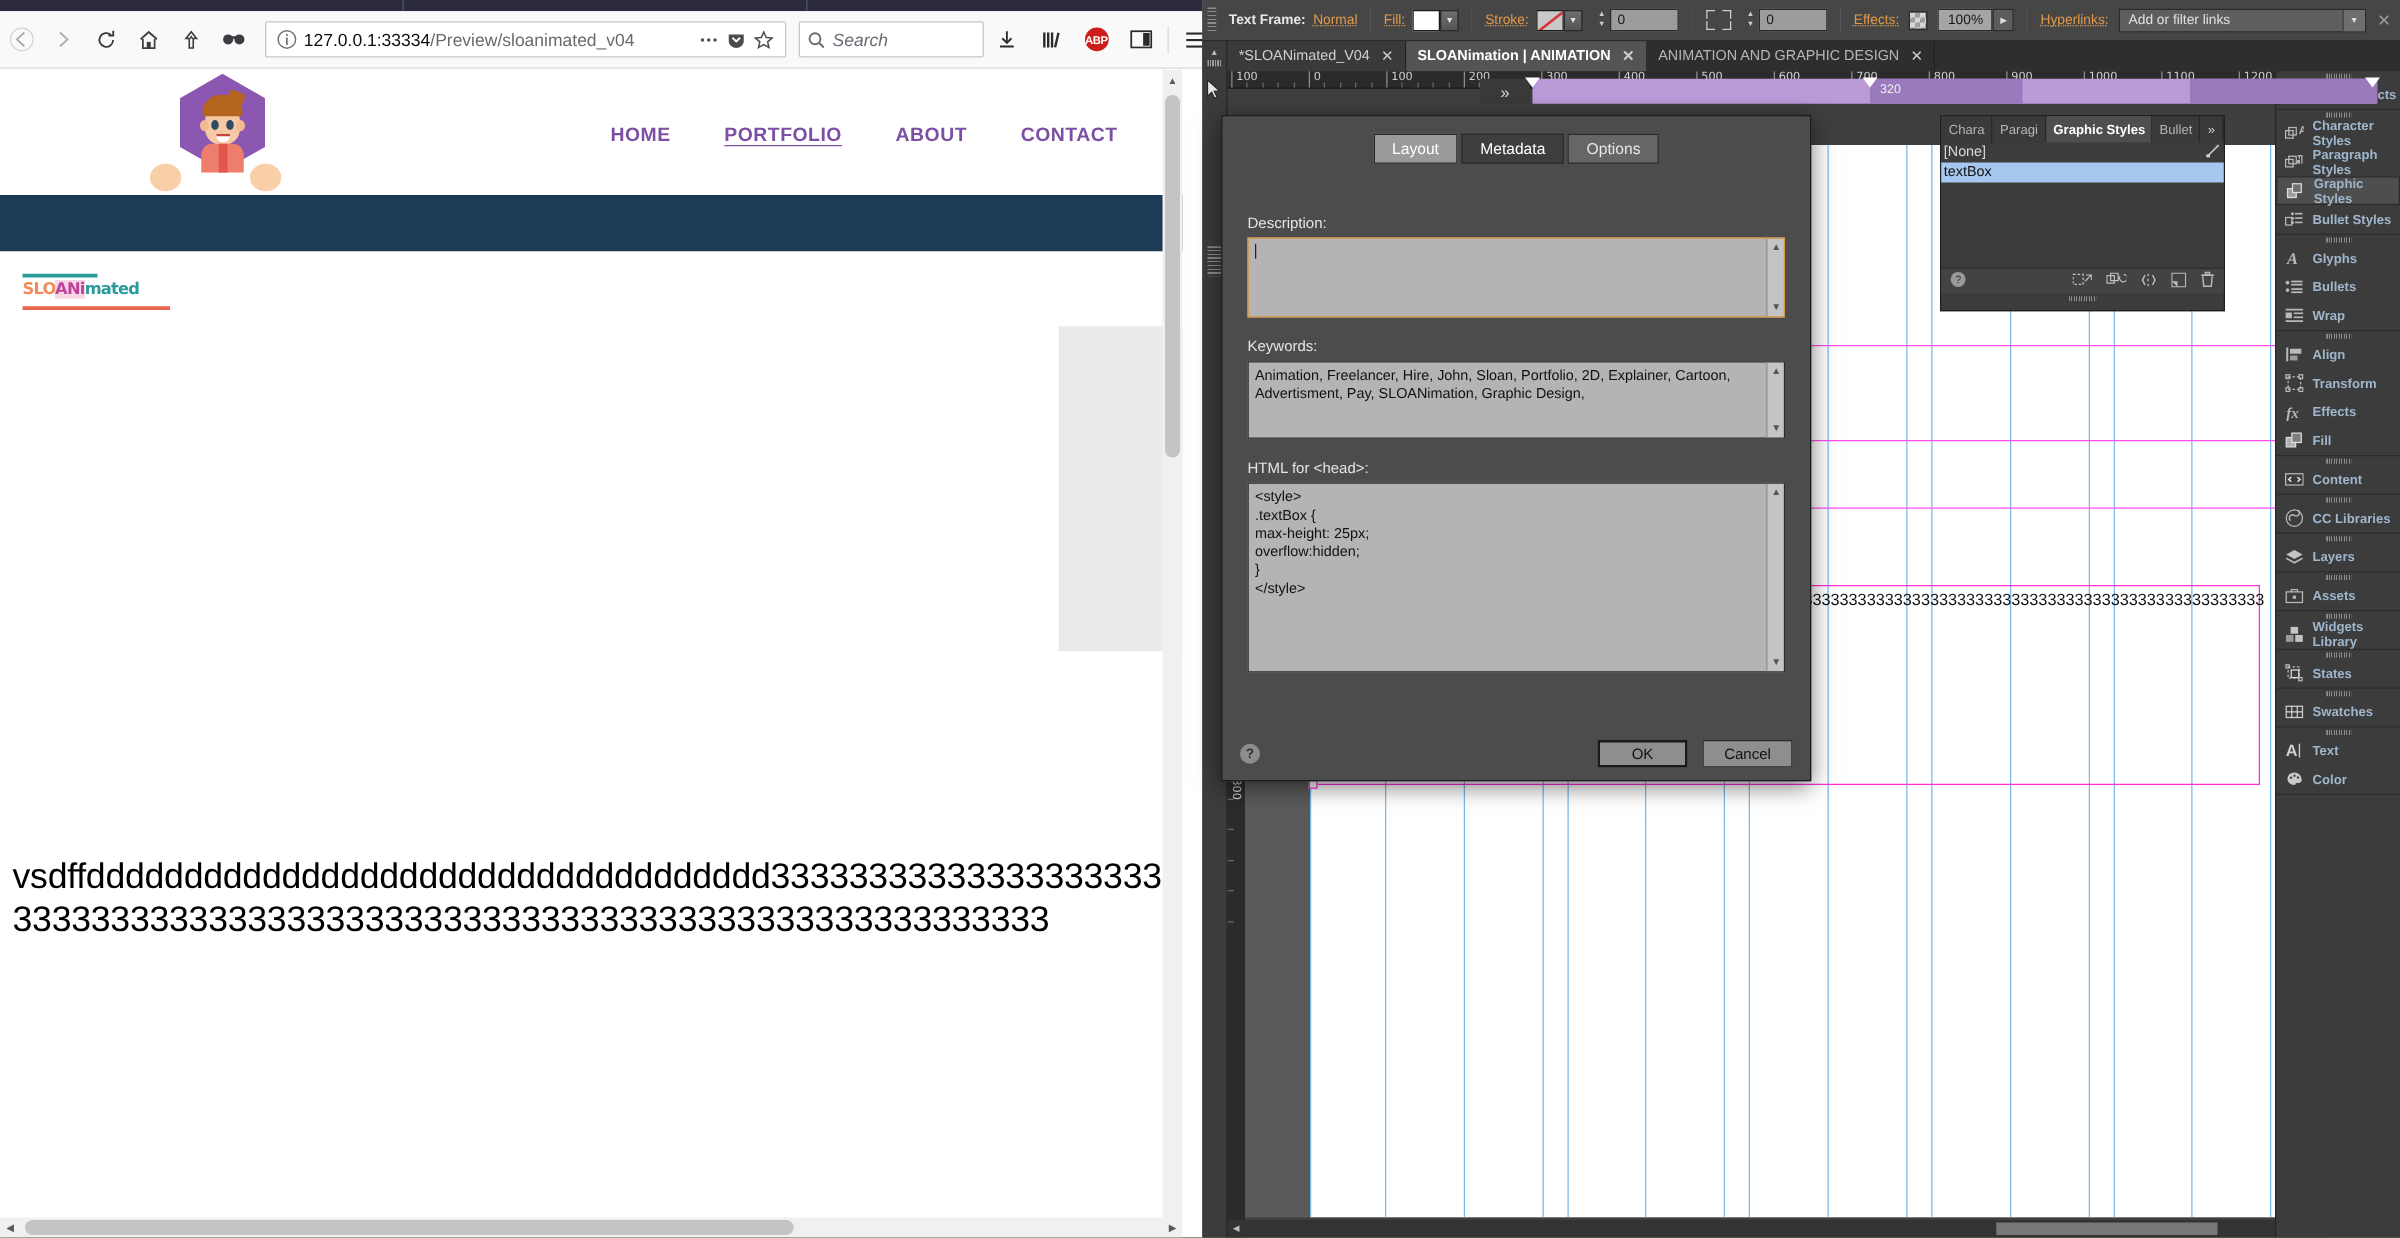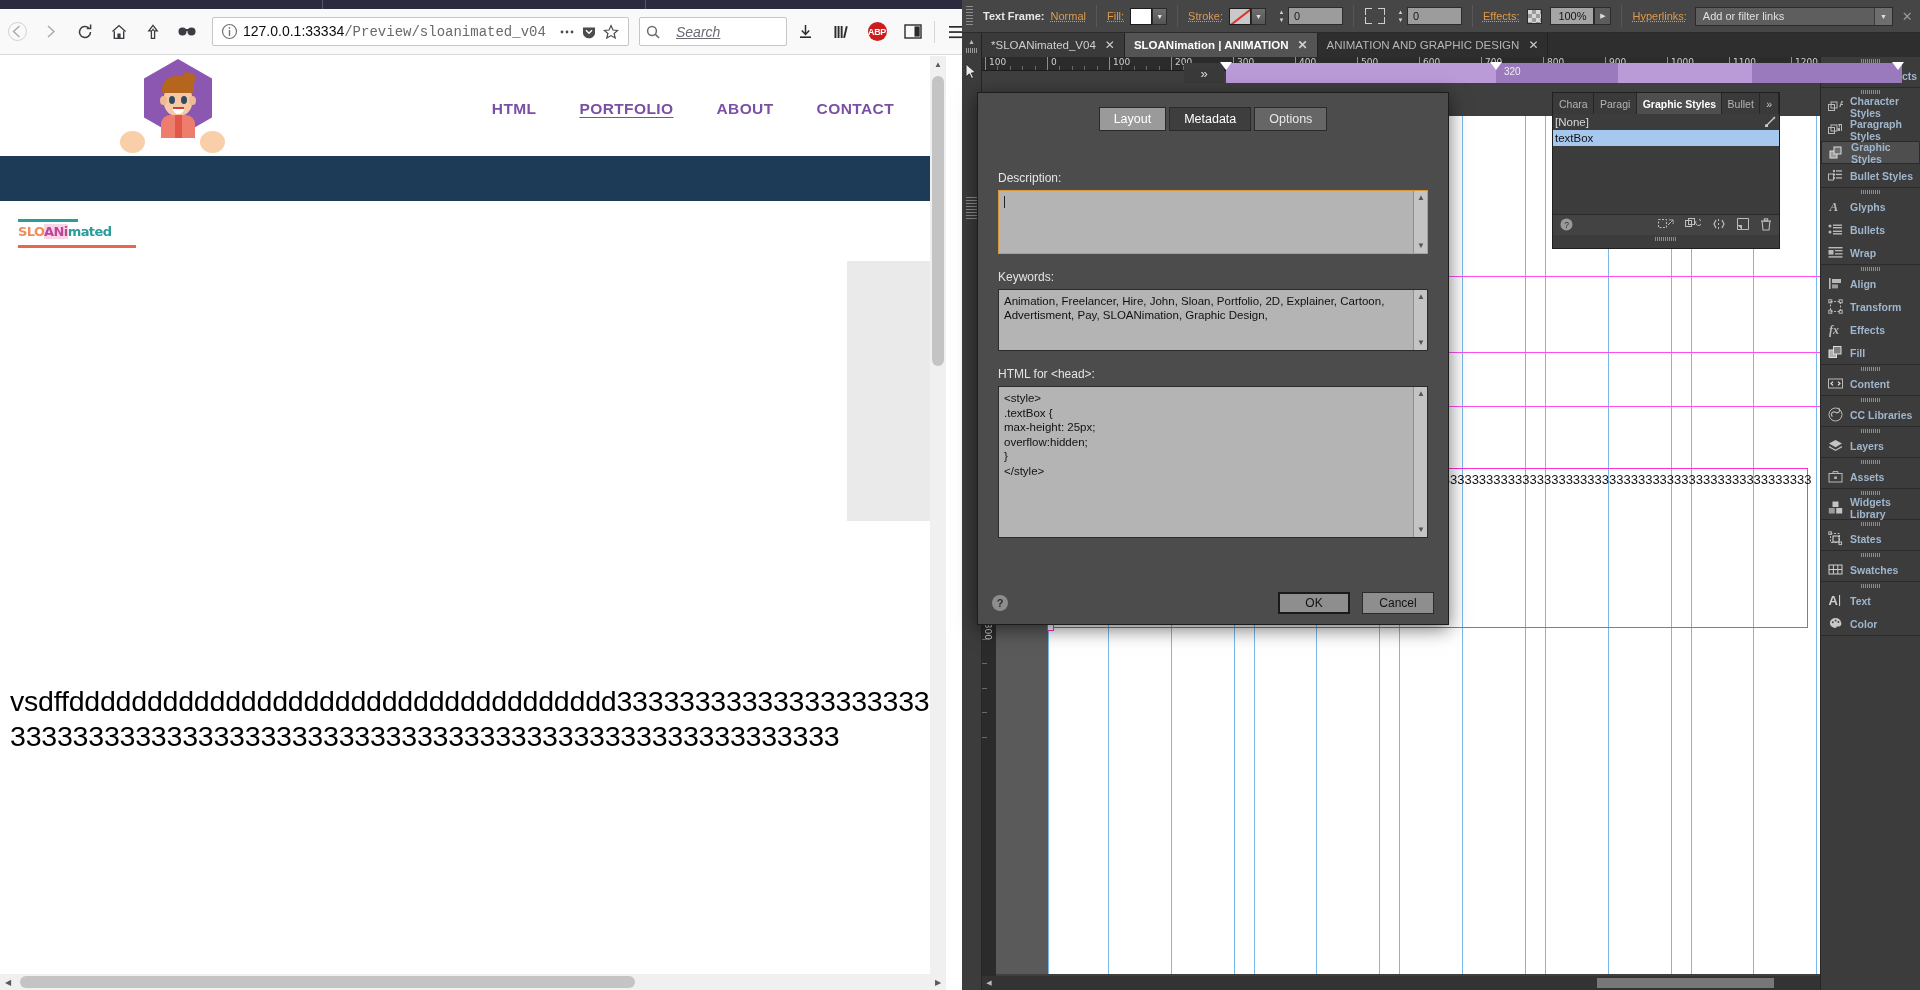--- a/index.html
+++ b/index.html
@@ -35,29 +35,29 @@
   .url-wrap {
     flex:none; width:417px; height:29px; margin-left:8px;
     background:#fff; border:1px solid #c6c6ca; border-radius:2px;
     display:flex; align-items:center; padding:0 6px 0 8px;
   }
   .url-info { flex:none; width:17px; height:17px; color:#737373; }
   .url-text {
     flex:1; font-size:14px; color:#0c0c0d; margin-left:5px;
     white-space:nowrap; overflow:hidden;
   }
-  .url-text .dim { color:#6a6a6e;font-family:Liberation Mono, monospace; }
+  .url-text .dim { color:#6a6a6e; }
   .url-icon { flex:none; width:22px; display:flex; justify-content:center; color:#4a4a4f; }
   .search-wrap {
     flex:none; width:148px; height:29px; margin-left:10px;
     background:#fff; border:1px solid #c6c6ca; border-radius:2px;
     display:flex; align-items:center; padding:0 6px;
   }
   .search-wrap .ph {
-    font-size:14px; color:#6a6a75; font-style:italic; margin-left:16px;text-decoration:underline;
+    font-size:14px; color:#6a6a75; font-style:italic; margin-left:6px;
   }
   .tb-icon {
     width:36px; height:36px; display:flex; align-items:center; justify-content:center;
     color:#2b2b2b; flex:none;
   }
   .abp {
     width:19px; height:19px; border-radius:50%;
     background:#cc1d1d; color:#fff; font-size:9px; font-weight:bold;
     display:flex; align-items:center; justify-content:center;
     letter-spacing:-.3px;
@@ -507,21 +507,21 @@
               <div class="eye r"></div>
             <div class="mouth"></div>
             <div class="body-sh"></div>
             <div class="tie"></div>
           </div>
           <div class="hand-l"></div>
           <div class="hand-r"></div>
         </div>
 
         <div class="navmenu">
-          <a class="navlink">HTML</a>
+          <a class="navlink">HOME</a>
           <a class="navlink active">PORTFOLIO</a>
           <a class="navlink">ABOUT</a>
           <a class="navlink">CONTACT</a>
         </div>
       </div>
 
       <div class="navbar-blue"></div>
       <div class="brand-ol"></div>
       <div class="brand"><span class="s1">SLO</span><span class="s2">ANi</span><span class="s3">mated</span></div>
       <div class="brand-ul"></div>

